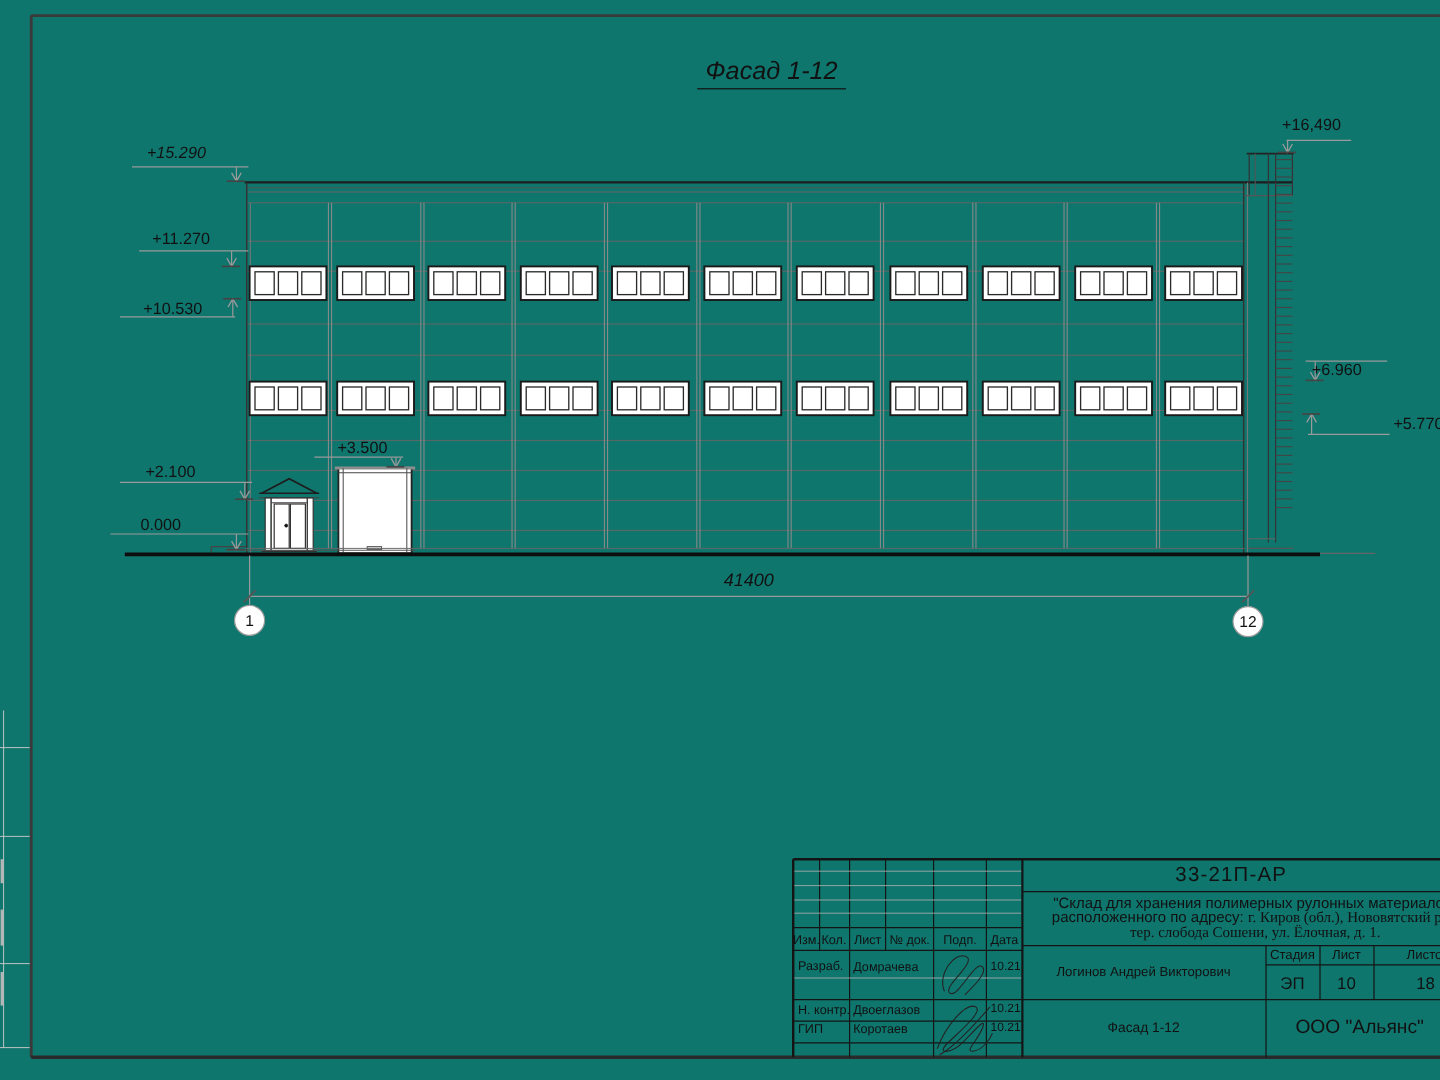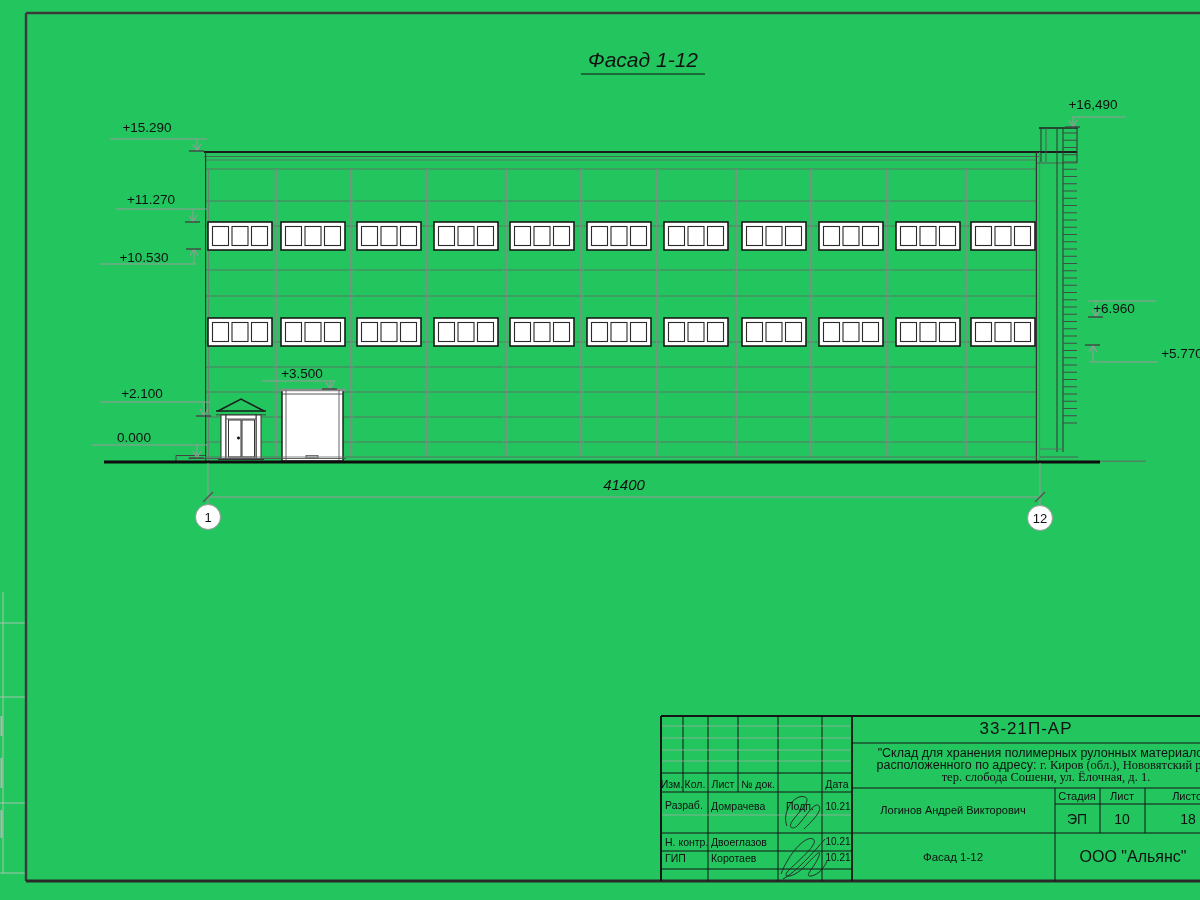--- a/index.html
+++ b/index.html
@@ -1,16 +1,16 @@
 <!DOCTYPE html>
 <html><head>
 <meta charset="utf-8">
 <style>
   html,body{margin:0;padding:0;background:#fff;}
-  #sheet{position:relative;width:1200px;height:900px;background:#22c55e;overflow:hidden;
+  #sheet{position:relative;width:1200px;height:900px;background:#0f766e;overflow:hidden;
          font-family:"Liberation Sans",sans-serif;color:#111;}
   #lines{position:absolute;left:0;top:0;}
   .t{position:absolute;white-space:nowrap;transform:translate(-50%,-50%);color:#111;}
   .tL{position:absolute;white-space:nowrap;transform:translateY(-50%);color:#111;}
   .serif{font-family:"Liberation Serif",serif;}
   .view-title{font-size:21px;font-style:italic;border-bottom:1.7px solid #111;padding:0 7px 2px 7px;}
   .elev{font-size:13.5px;}
   .dim{font-size:15px;font-style:italic;}
   .axis{font-size:13px;}
   .tb-h{font-size:10.5px;}
@@ -302,21 +302,21 @@
       <line x1="661" y1="833" x2="1200" y2="833" stroke="#141414" stroke-width="1"></line>
       <line x1="661" y1="851" x2="852" y2="851" stroke="#141414" stroke-width="1"></line>
       <line x1="661" y1="869" x2="852" y2="869" stroke="#141414" stroke-width="1"></line>
       <path d="M787,826 C781,812 795,793 805,797 C812,800 799,812 793,820 C787,828 793,831 799,824 C807,815 815,801 819,806 C823,811 810,823 804,829" stroke="#222" stroke-width="0.9" fill="none"></path>
       <path d="M781,874 C788,855 805,835 813,839 C820,843 799,860 789,870 C780,879 793,878 803,868 C813,858 822,847 819,856 C815,867 803,877 811,876 C819,875 825,866 827,861" stroke="#222" stroke-width="0.9" fill="none"></path>
       <path d="M783,879 C796,872 813,853 825,839" stroke="#222" stroke-width="0.9" fill="none"></path>
     </svg>
 
   <div class="t view-title" style="left:643px;top:61px;">Фасад 1-12</div>
 
-  <div class="t elev" style="left:147px;top:127px;">+15.290</div>
+  <div class="t elev" style="left:147px;top:127px;font-style:italic;">+15.290</div>
   <div class="t elev" style="left:151px;top:199px;">+11.270</div>
   <div class="t elev" style="left:144px;top:257px;">+10.530</div>
   <div class="t elev" style="left:142px;top:393px;">+2.100</div>
   <div class="t elev" style="left:134px;top:437px;">0.000</div>
   <div class="t elev" style="left:302px;top:373px;">+3.500</div>
   <div class="t elev" style="left:1093px;top:104px;">+16,490</div>
   <div class="t elev" style="left:1114px;top:292px;margin-top:16px;">+6.960</div>
   <div class="t elev" style="left:1182px;top:353px;text-align:center;">+5.770</div>
 
   <div class="t dim" style="left:624px;top:484px;">41400</div>
@@ -325,21 +325,21 @@
 
   <div class="t code" style="left:1026px;top:729px;">33-21П-АР</div>
   <div class="t desc" style="left:1046px;top:753px;">"Склад для хранения полимерных рулонных материалов"</div>
   <div class="t desc" style="left:1046px;top:765px;"><span>расположенного по адресу: </span><span class="serif">г. Киров (обл.), Нововятский р-н,</span></div>
   <div class="t desc serif" style="left:1046px;top:777px;">тер. слобода Сошени, ул. Ёлочная, д. 1.</div>
 
   <div class="t tb-h" style="left:672px;top:784px;">Изм.</div>
   <div class="t tb-h" style="left:695px;top:784px;">Кол.</div>
   <div class="t tb-h" style="left:723px;top:784px;">Лист</div>
   <div class="t tb-h" style="left:758px;top:784px;">№ док.</div>
-  <div class="t tb-h" style="left:800px;top:784px;margin-top:22px;">Подп.</div>
+  <div class="t tb-h" style="left:800px;top:784px;">Подп.</div>
   <div class="t tb-h" style="left:837px;top:784px;">Дата</div>
 
   <div class="tL tb-s" style="left:665px;top:805px;">Разраб.</div>
   <div class="tL tb-s" style="left:711px;top:806px;">Домрачева</div>
   <div class="t tb-d" style="left:838px;top:806px;">10.21</div>
 
   <div class="tL tb-s" style="left:665px;top:842px;">Н. контр.</div>
   <div class="tL tb-s" style="left:711px;top:842px;">Двоеглазов</div>
   <div class="t tb-d" style="left:838px;top:841px;">10.21</div>
 

